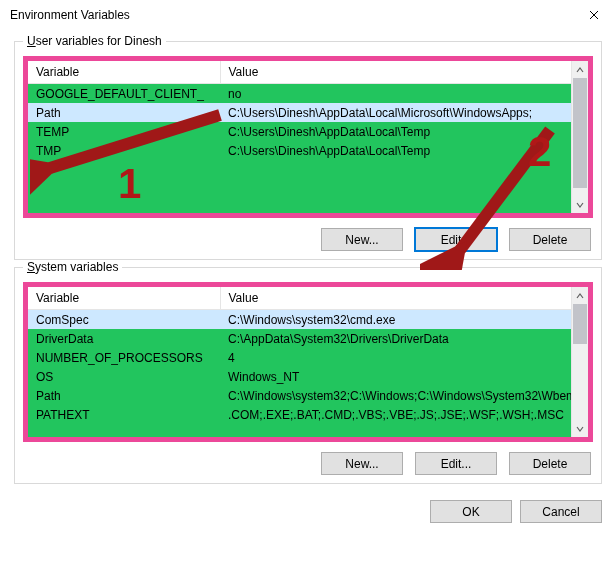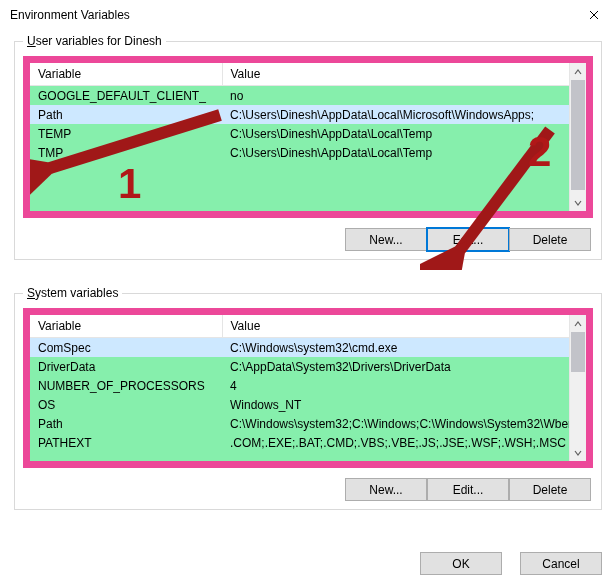--- a/index.html
+++ b/index.html
@@ -2,41 +2,41 @@
 <html><head>
 <meta charset="utf-8">
 <style>
   * { box-sizing: border-box; font-family: 'Segoe UI', Tahoma, sans-serif; font-size: 12px; }
   body { margin: 0; background: #fff; width: 616px; height: 583px; overflow: hidden; position: relative; }
   .titlebar { height: 30px; display: flex; align-items: center; padding-left: 10px; }
   .titlebar-title { flex: 1; }
   .close-btn { width: 45px; height: 30px; display:flex; align-items:center; justify-content:center; cursor:pointer; }
   .close-btn svg { width:10px; height:10px; }
   .content { padding: 4px 14px 10px 14px; }
-  fieldset { border: 1px solid #d9d9d9; margin: 0 0 26px 0; padding: 8px 8px 8px 8px; position: relative; }
+  fieldset { border: 1px solid #d9d9d9; margin: 0 0 0 0; padding: 8px 8px 8px 8px; position: relative; }
   legend { padding: 0 4px; }
   legend .u { text-decoration: underline; }
-  .table-wrap { border: 7px solid #ec4899; height: 162px; position: relative; background:#86efac; display:flex;justify-content:center; }
+  .table-wrap { border: 5px solid #ec4899; height: 162px; position: relative; background:#22c55e; display:flex;justify-content:center; }
   .table-wrap.sys { height: 160px; }
   .table-inner { flex:1; overflow:hidden; }
   table { border-collapse: collapse; width: 100%; table-layout: fixed; }
   thead th { text-align:left; font-weight: normal; padding: 4px 8px; background:#fff; border-bottom:1px solid #e5e5e5; border-right:1px solid #e5e5e5; height:22px; }
   thead th:last-child { border-right:none; }
   tbody td { padding: 2.5px 8px; white-space: nowrap; overflow:hidden; text-overflow: clip; }
   tbody tr.selected td { background:#cde8ff; }
   col.c1 { width: 192px; }
   .scrollbar { width:17px; background:#f0f0f0; border-left:1px solid #e5e5e5; position:relative; }
   .scroll-up, .scroll-down { height:17px; display:flex; align-items:center; justify-content:center; position:absolute; left:0; right:0; background:#f0f0f0;}
   .scroll-up{top:0}.scroll-down{bottom:0}
   .scroll-up svg,.scroll-down svg{width:8px;height:8px;}
   .thumb { position:absolute; left:1px; right:1px; background:#c2c3c9; }
-  .btn-row { display:flex; justify-content:flex-end; gap:0; margin-top:10px; padding-right:2px; }
+  .btn-row { display:flex; justify-content:flex-end; gap:12px; margin-top:10px; padding-right:2px; }
   .btn { min-width:82px; height:23px; border:1px solid #adadad; background:#e1e1e1; cursor:pointer; padding:0 8px; }
   .btn.focus { outline:2px solid #0078d7; outline-offset:-1px; }
-  .dlg-btns { display:flex; justify-content:flex-end; gap:18px; padding: 6px 14px 0 0; }
+  .dlg-btns { display:flex; justify-content:flex-end; gap:8px; padding: 6px 14px 0 0; }
   .annot-arrow1 { position:absolute; left:30px; top:100px; pointer-events:none; }
   .annot-arrow2 { position:absolute; left:420px; top:100px; pointer-events:none; }
   .annot-num { position:absolute; font-size:42px; font-weight:bold; color:#b01818; pointer-events:none; font-family: Arial, sans-serif;}
 </style>
 </head>
 <body>
 
 <div class="titlebar">
   <span class="titlebar-title">Environment Variables</span>
   <div class="close-btn">

